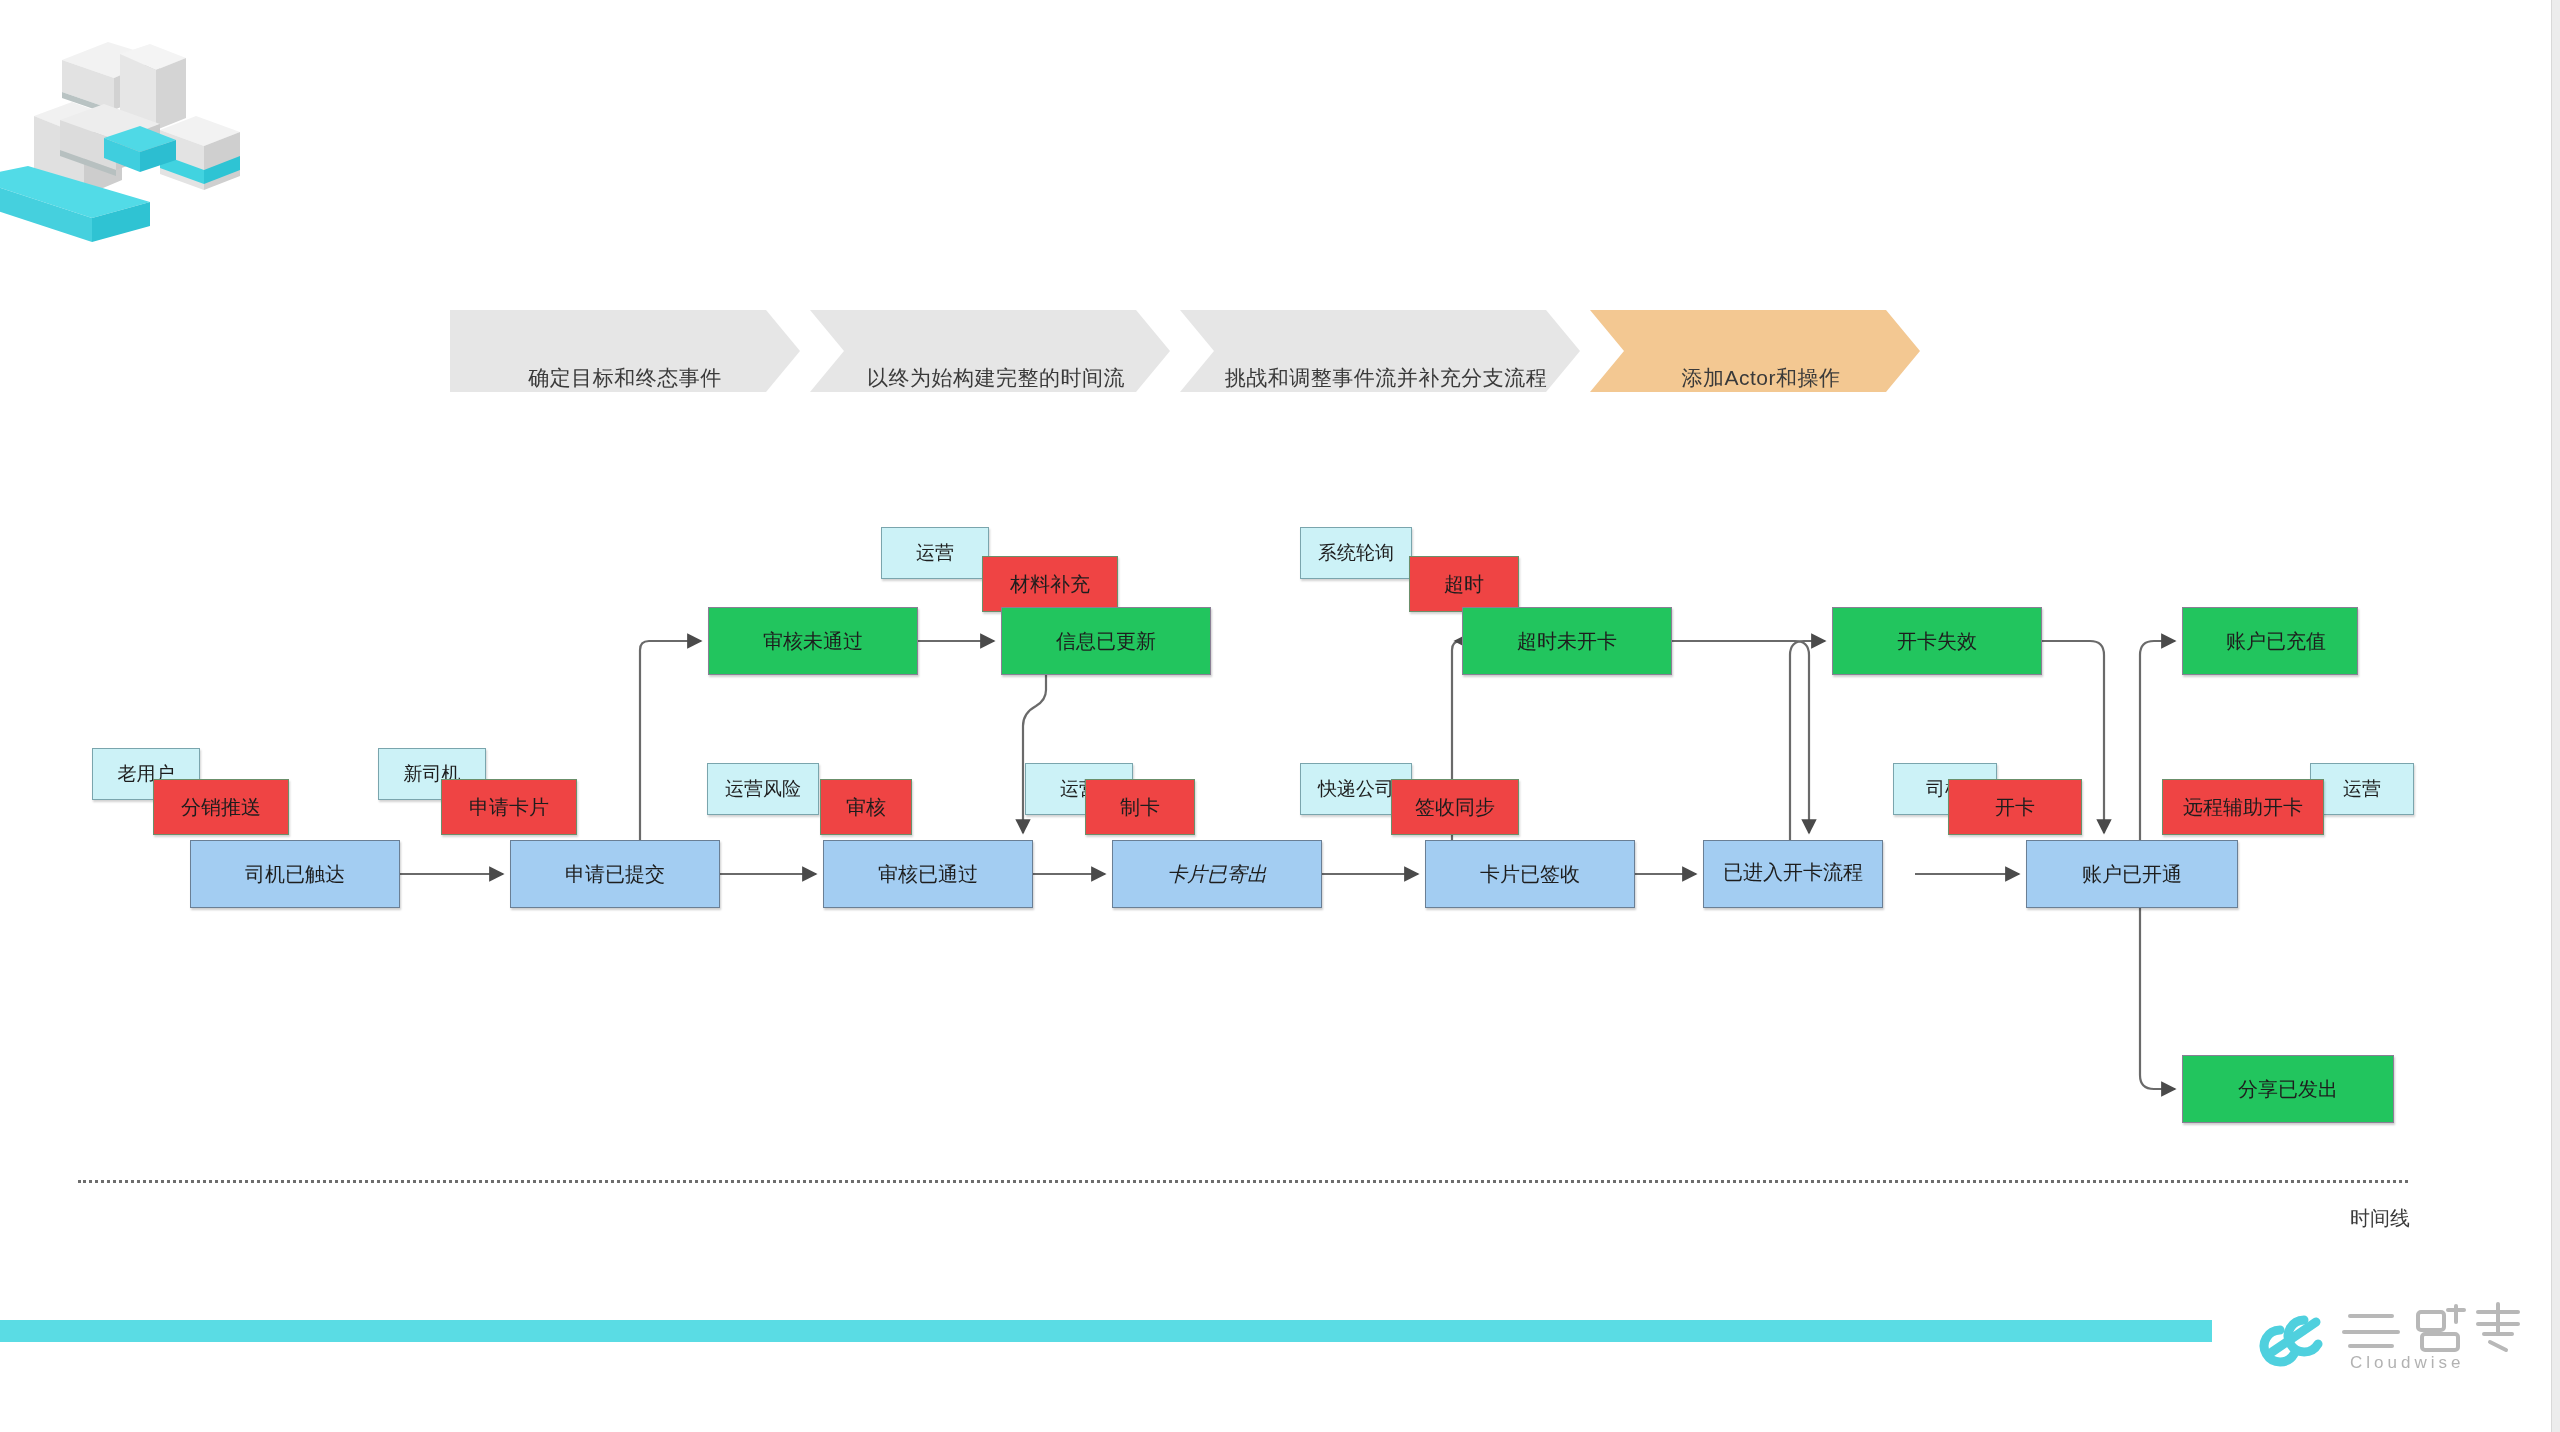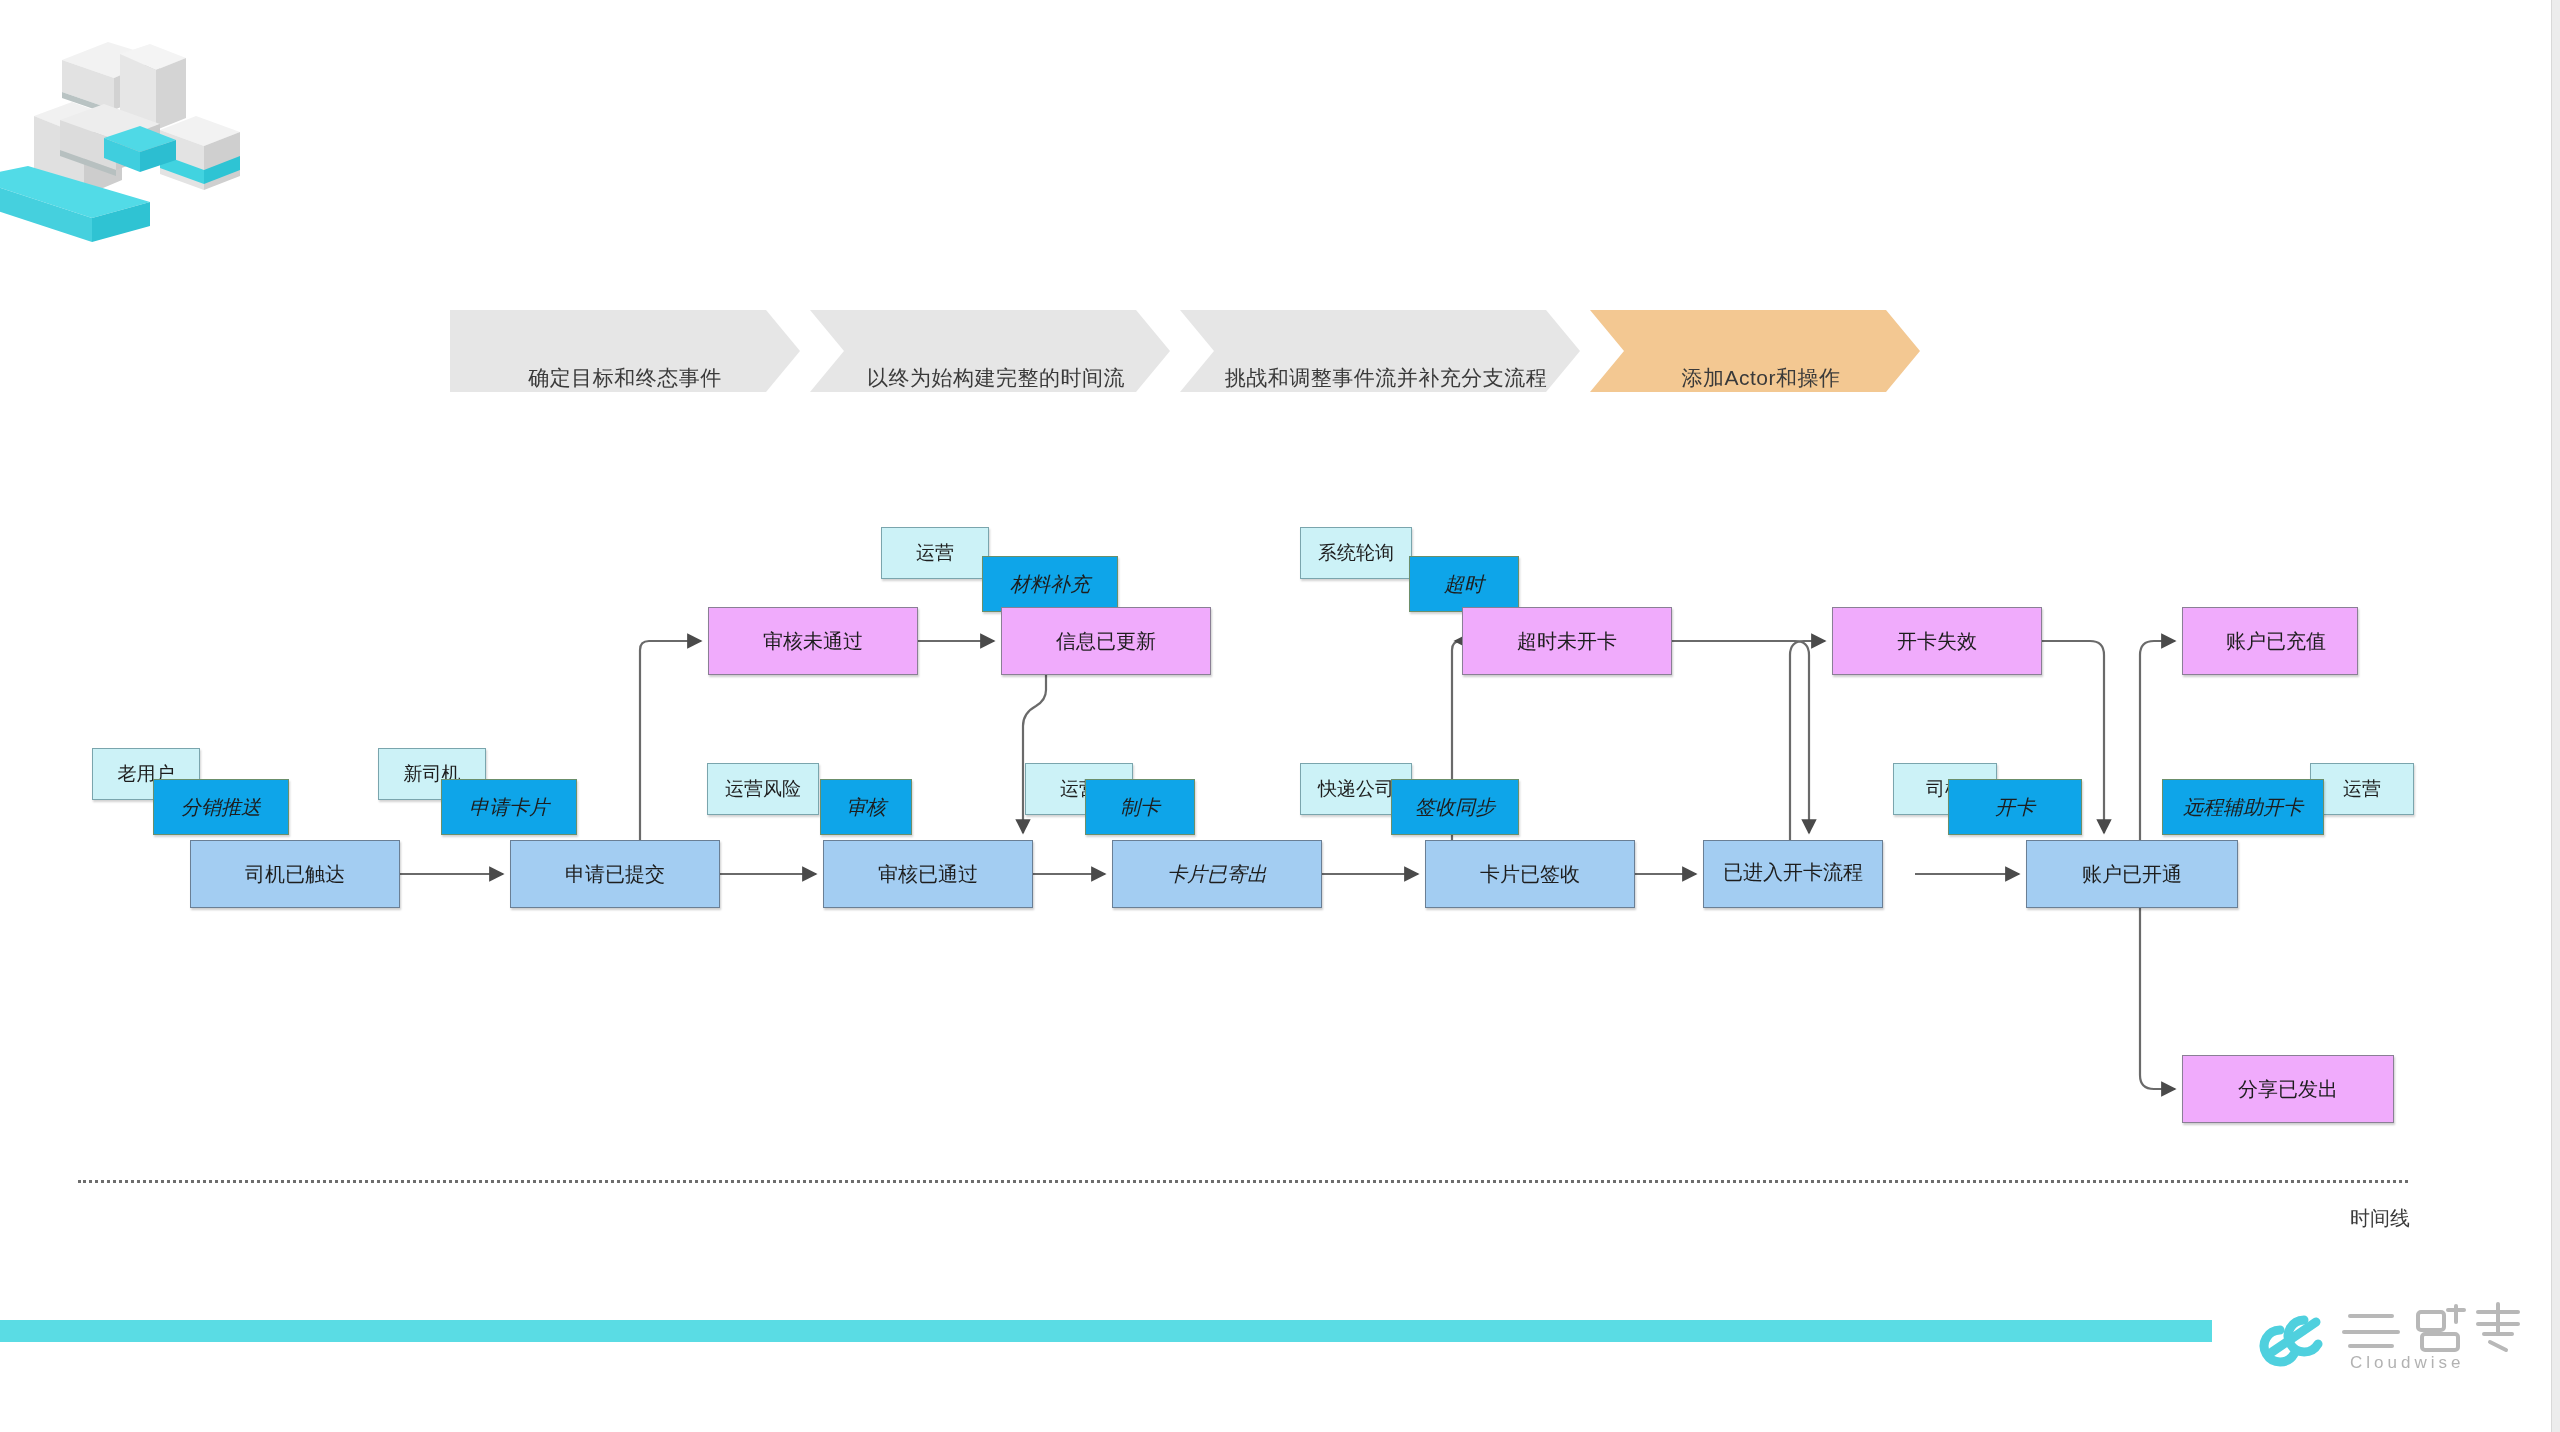--- a/index.html
+++ b/index.html
@@ -33,22 +33,22 @@
   
   #canvas{position:absolute;left:0;top:0;width:2560px;height:1432px;}
   .node{
     position:absolute;box-sizing:border-box;
     display:flex;align-items:center;justify-content:center;
     font-size:20px;color:#1d1d1d;text-align:center;line-height:1.2;
     border:1.6px solid #7b7b8c;
     box-shadow:1px 2px 2px rgba(0,0,0,.20);
   }
   .node.event{background:#a3cdf2;border-color:#6a7f95;}
-  .node.exception{background:#f0abfc;border-color:#8a7f95;}
-  .node.action{background:#0ea5e9;border-color:#6b8f6b;font-style:italic;}
+  .node.exception{background:#22c55e;border-color:#8a7f95;}
+  .node.action{background:#ef4444;border-color:#6b8f6b;}
   .node.actor{background:#ccf2f7;border-color:#7aa5ad;font-size:19px;}
   .node.actor, .node.action{box-shadow:1px 2px 2px rgba(0,0,0,.18);}
 
   
   .z-actor{z-index:3;}
   .z-action{z-index:4;}
   .z-event{z-index:5;}
 
   svg#links{position:absolute;left:0;top:0;width:2560px;height:1432px;z-index:1;overflow:visible;}
 

